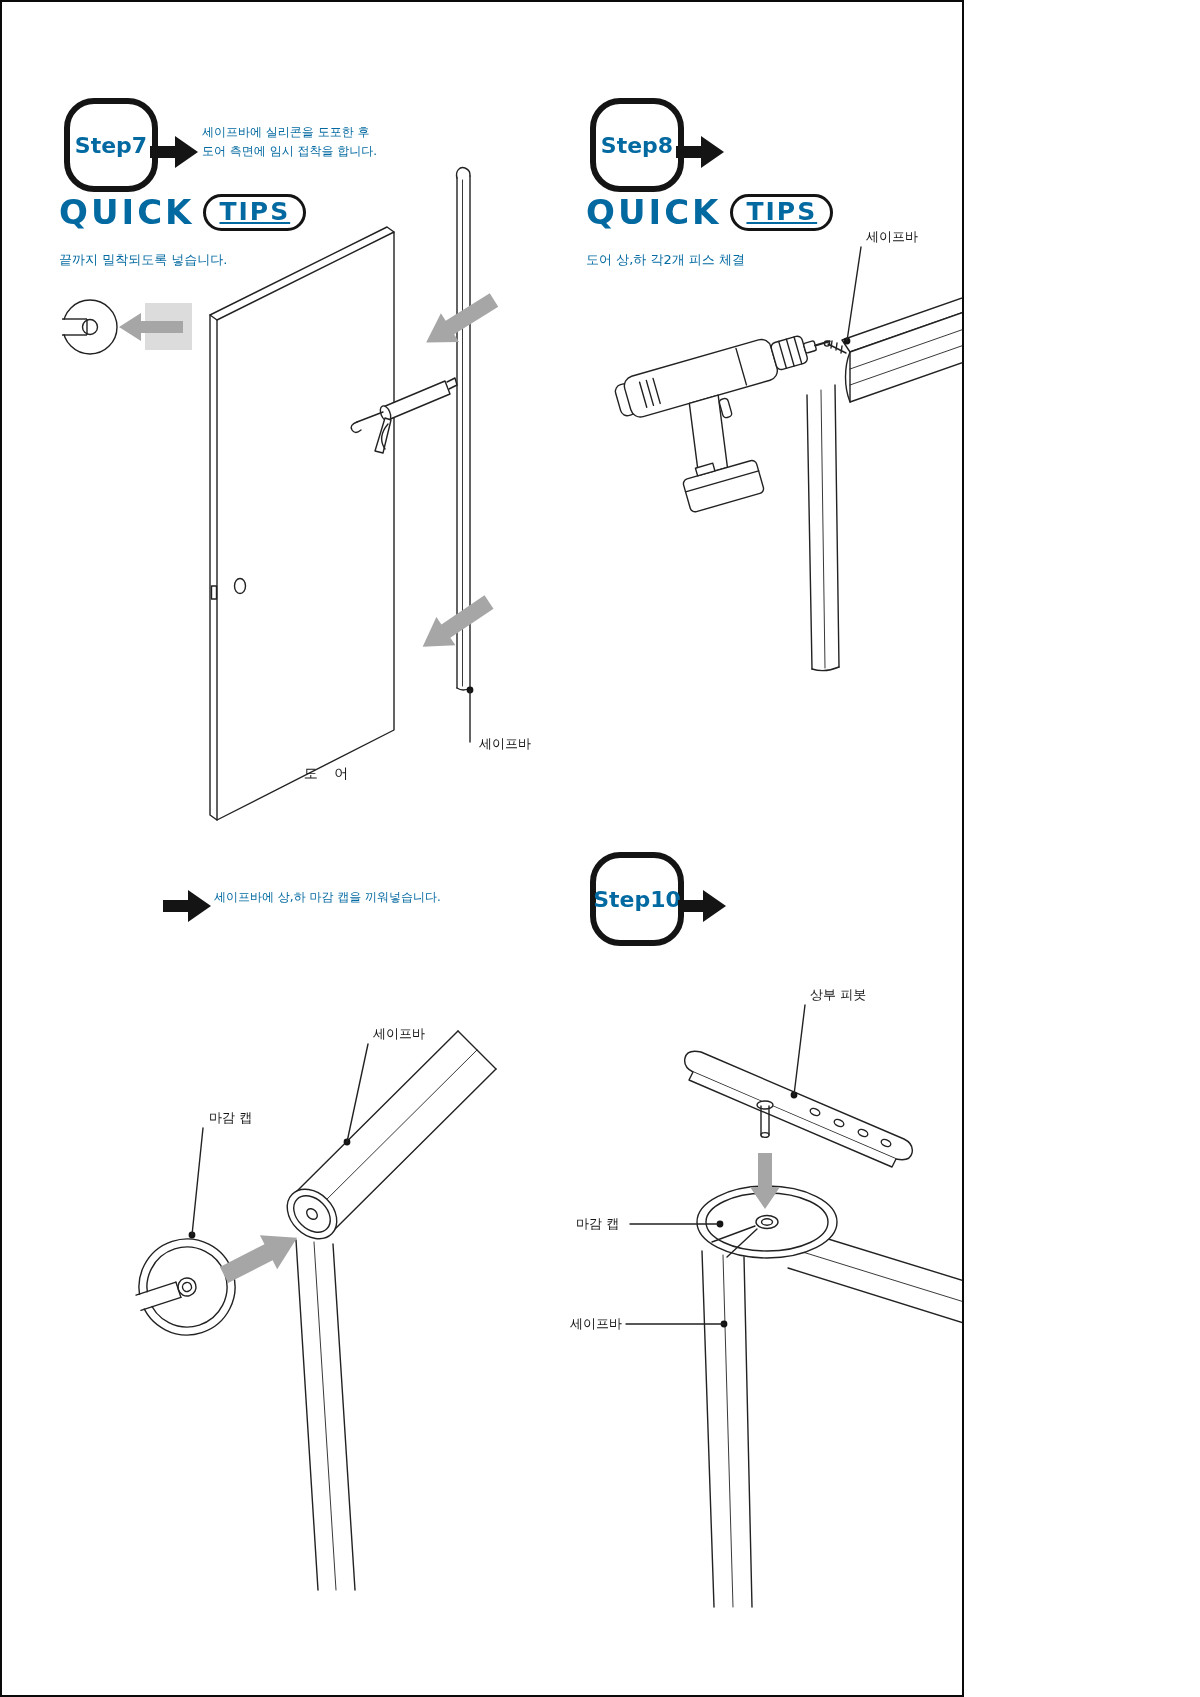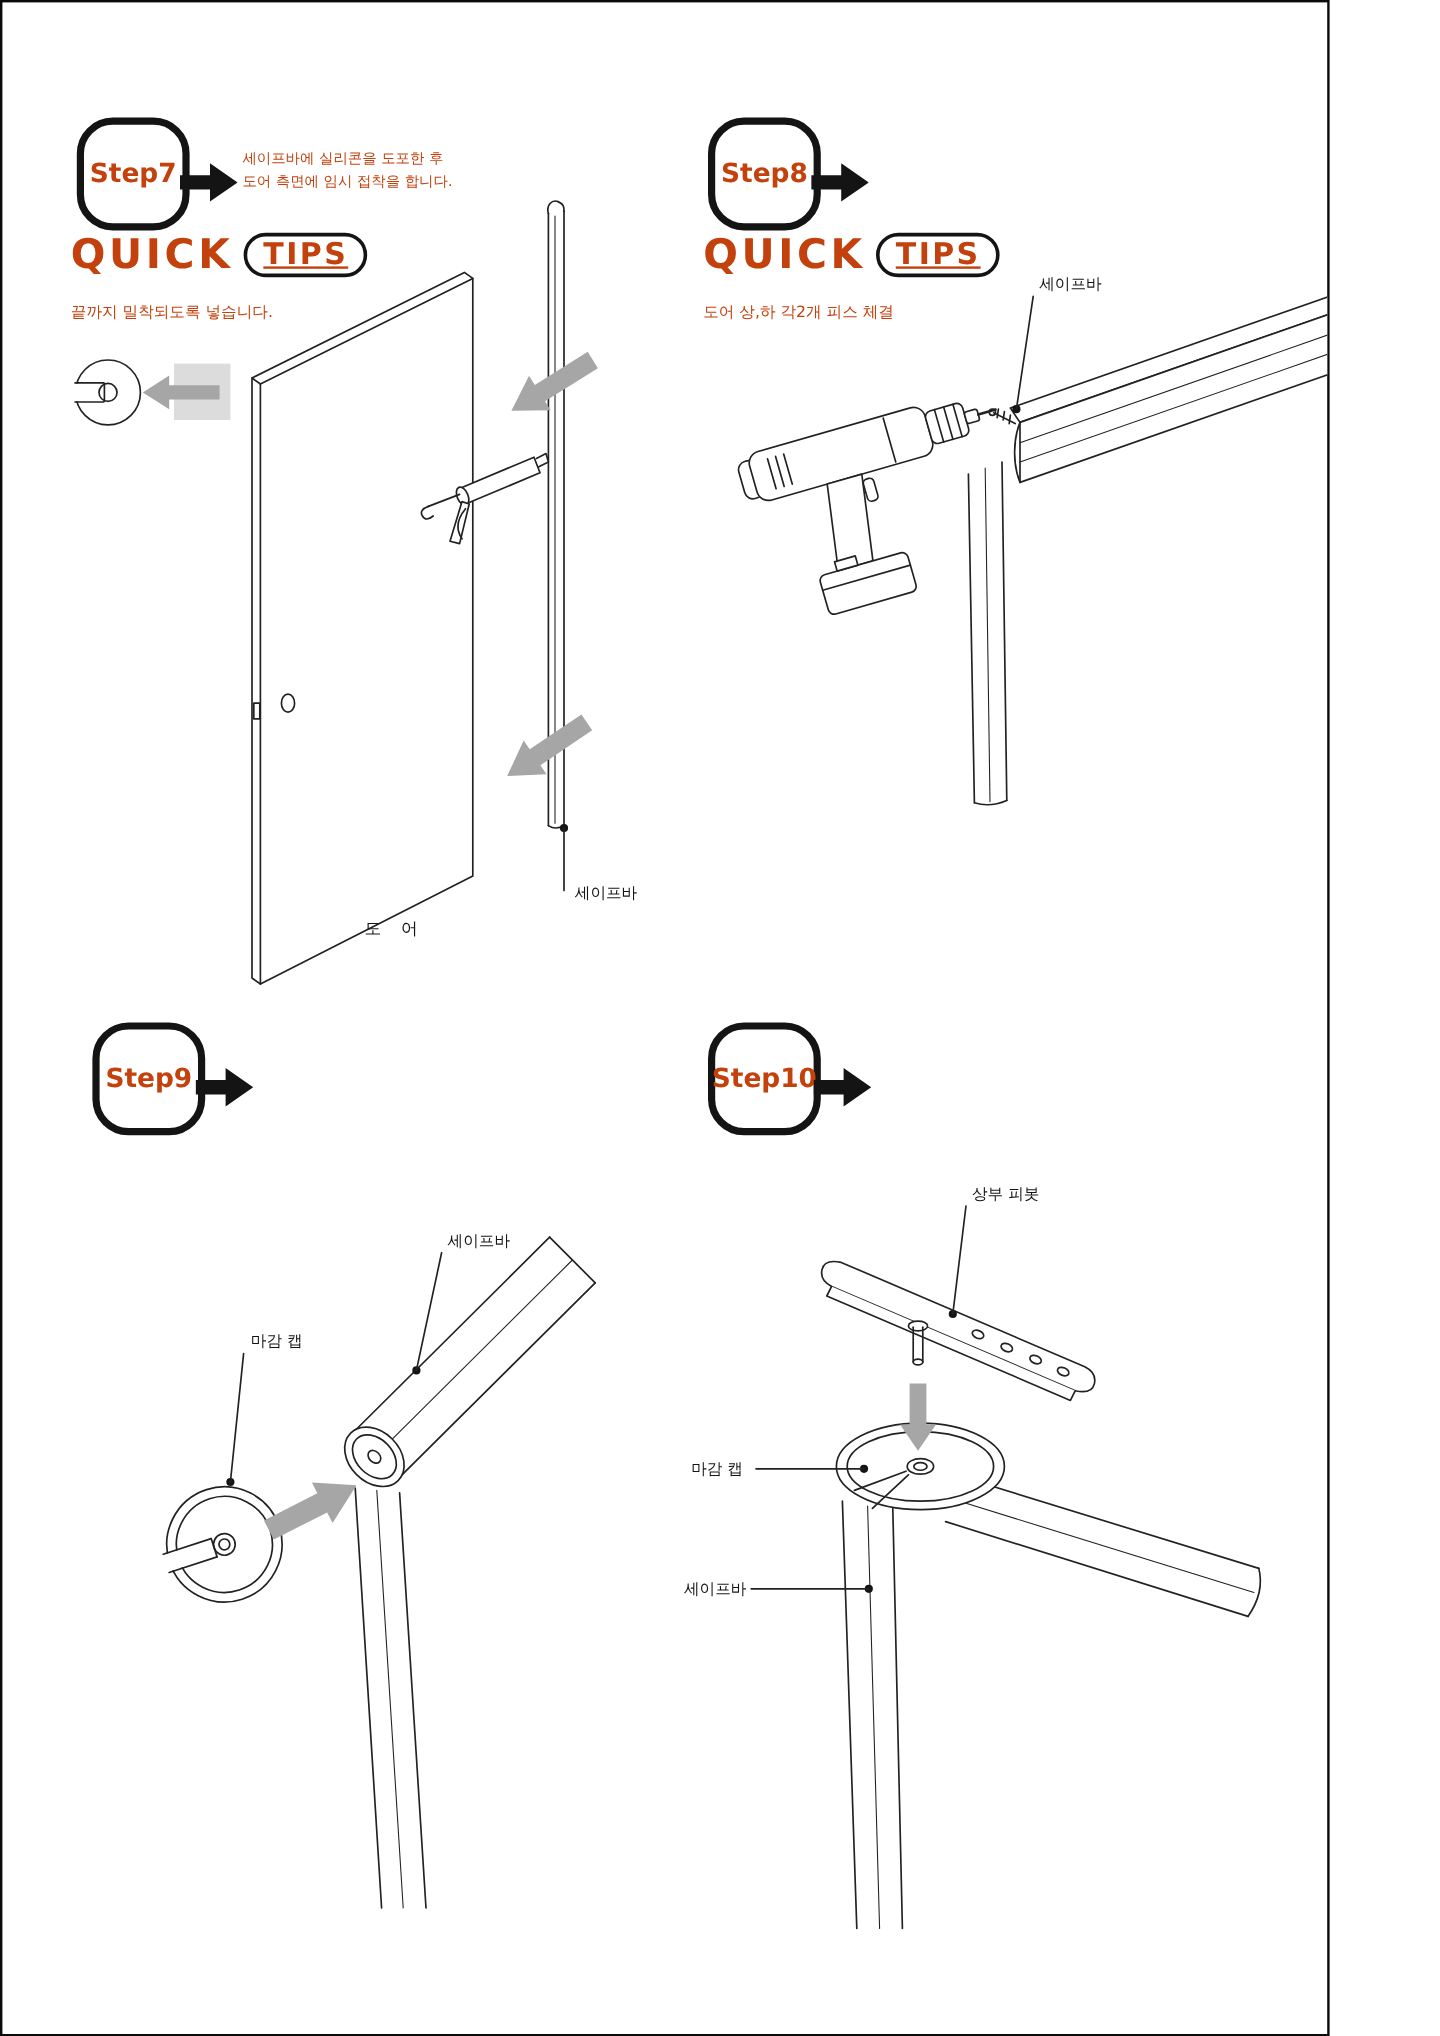--- a/index.html
+++ b/index.html
@@ -1,18 +1,18 @@
 <!DOCTYPE html>
 <html><head>
 <meta charset="utf-8">
 <style>
   * { margin:0; padding:0; box-sizing:border-box; }
   body { background:#ffffff; font-family:"DejaVu Sans","Liberation Sans",sans-serif; }
-  .page { position:relative; width:1108px; height:1697px; background:#fff;
-          border:2px solid #0a0a0a; overflow:hidden; color:#c2410c;
+  .page { position:relative; width:964px; height:1697px; background:#fff;
+          border:2px solid #0a0a0a; overflow:hidden; color:#0369a1;
           font-family:"DejaVu Sans","Liberation Sans",sans-serif; }
   .step-badge { position:absolute; width:94px; height:94px; border:6px solid #141414;
                 border-radius:30px; background:#fff; display:flex; align-items:center;
                 justify-content:center; font-weight:bold; font-size:22px; }
   .step-arrow { position:absolute; }
   .step-desc { position:absolute; font-size:12px; line-height:1.55; white-space:pre-line; }
   .tip-text  { position:absolute; font-size:13px; }
   .quicktips { position:absolute; display:flex; align-items:center; gap:9px; }
   .qt-quick  { font-size:34px; font-weight:600; letter-spacing:3px; }
   .qt-pill   { border:3.5px solid #141414; border-radius:24px; padding:0 13px 2px;
@@ -152,26 +152,24 @@
         <rect x="46" y="106" width="18" height="8"></rect>
       </g>
       <g>
         <circle cx="265" cy="124" r="3.4" fill="#141414" stroke="none"></circle>
         <line x1="265" y1="124" x2="279" y2="30"></line>
       </g>
     </g>
     <text x="284" y="24" class="svg-label">세이프바</text>
   </svg>
 
-  <div class="step-badge" style="left:75px;top:850px">
-    <span>Step9</span>
-  </div>
   <svg class="step-arrow" style="left:161px;top:886px" width="48" height="36" viewBox="0 0 48 36">
     <polygon points="0,12 25,12 25,2 48,18 25,34 25,24 0,24" fill="#141414"></polygon>
   </svg>
+  <div class="step-desc" style="left:212px;top:886px">세이프바에 상,하 마감 캡을 끼워넣습니다.</div>
 
   <svg class="diagram" style="left:60px;top:990px" width="500" height="600" viewBox="0 0 500 600">
     <g stroke="#222" stroke-width="1.4" fill="none" stroke-linejoin="round" stroke-linecap="round">
       <g>
         <line x1="234" y1="248" x2="256" y2="598"></line>
         <line x1="271" y1="252" x2="293" y2="598"></line>
         <line x1="252" y1="250" x2="274" y2="598" stroke-width="0.9"></line>
       </g>
       <g>
         <line x1="396" y1="39" x2="231" y2="203"></line>

